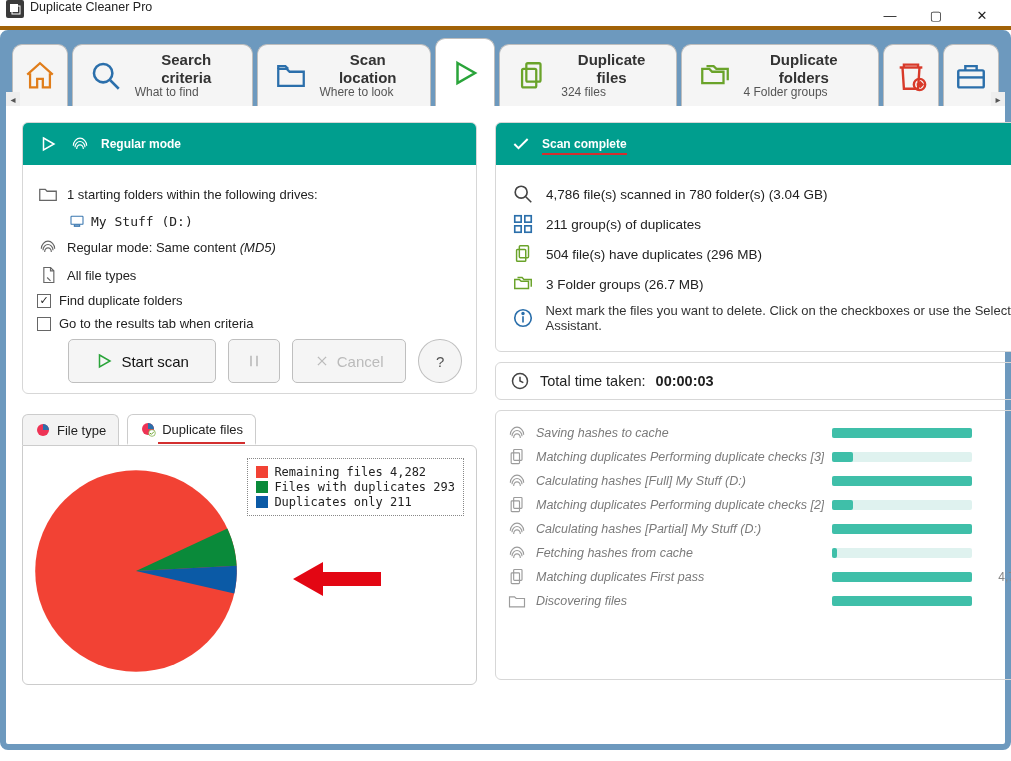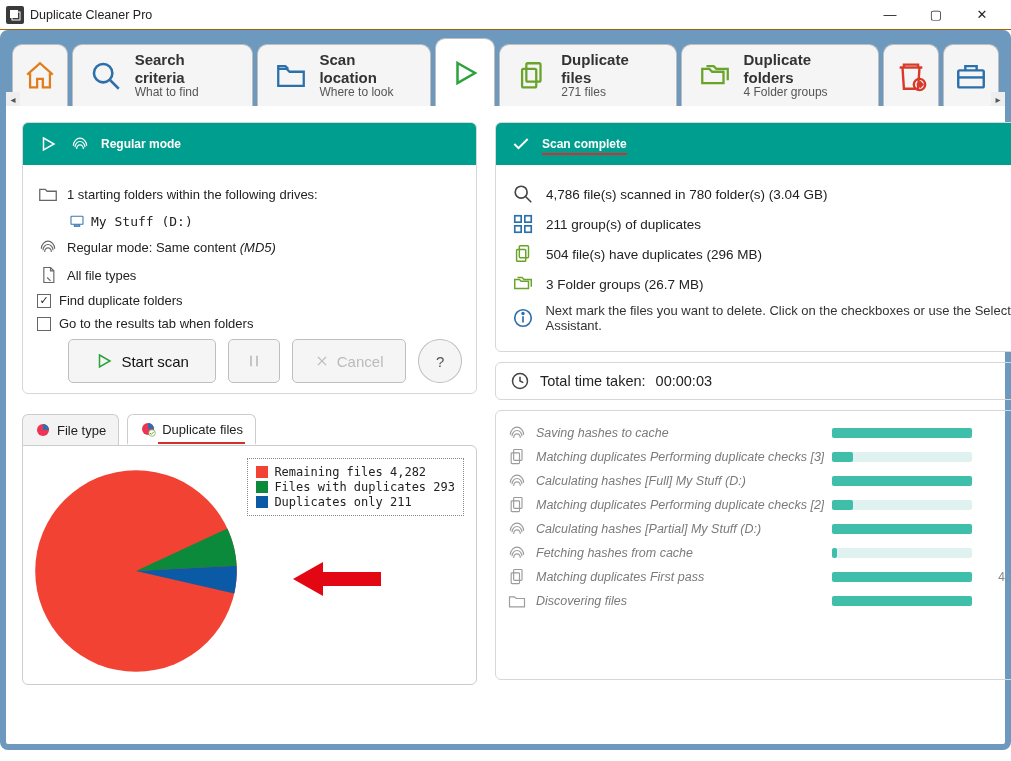--- a/index.html
+++ b/index.html
@@ -8,22 +8,22 @@
     font-size: 13px;
     color: #222;
     background: #fff;
     width: 1011px;
     height: 761px;
     overflow: hidden;
   }
   
   .titlebar {
     height: 30px;
-    display: flex; align-items: center;
-    border-bottom: 1px solid #a16207;
+    display: flex; 
+    border-bottom: 4px solid #a16207;
     padding: 0 6px;
     background: #fff;
   }
   .titlebar .appicon {
     width: 18px; height: 18px; margin-right: 6px;
     background: #3a3a3a; border-radius:2px;
     display:flex;align-items:center;justify-content:center;
     color:#fff;font-size:11px;
   }
   .titlebar .title { flex:1; font-size:12.5px; }
@@ -58,21 +58,21 @@
     border-bottom:none;
     border-radius: 10px 10px 0 0;
     height: 62px;
     padding: 6px 14px;
     display:flex; align-items:center; gap:10px;
     color:#333;
   }
   .maintab.active { background:#fff; height:68px; }
   .maintab .tabicon { width:38px;height:38px;display:flex;align-items:center;justify-content:center; }
   .maintab .tablabels { display:flex;flex-direction:column;line-height:1.15; }
-  .maintab .tablabels .t1 { font-weight:600; font-size:15px; }
+  .maintab .tablabels .t1 { font-weight:600; font-size:15px;text-align:center; }
   .maintab .tablabels .t2 { font-size:12px; color:#555; }
   .strip-arrow {
     position:absolute; bottom:0; font-size:10px; color:#555; background:#eee;
     width:14px;height:14px;display:flex;align-items:center;justify-content:center;
   }
   .strip-arrow.left { left:0; }
   .strip-arrow.right { right:0; }
 
   
   .body {
@@ -160,21 +160,21 @@
     content:""; position:absolute; left:0; right:0; bottom:-4px;
     height:2px; background:#d32f2f;
   }
   .statline { display:flex;align-items:center;gap:10px;margin:8px 0;font-size:13.5px;}
   .staticon{width:26px;display:flex;justify-content:center;color:#555;}
   .infotext{font-size:13px;color:#333;}
   .timebar {
     border:1px solid #d7d7d7;border-radius:6px;
     display:flex;align-items:center;gap:10px;padding:8px 14px;font-size:14.5px;
   }
-  .timevalue{font-weight:400;}
+  .timevalue{font-weight:700;}
 
   .progresslist {
     border:1px solid #d7d7d7;border-radius:6px;
     padding:8px 4px 8px 10px;
     height:270px;
     position:relative;
     overflow:hidden;
   }
 
   .prow { display:flex;align-items:center;gap:8px;margin:4px 0;font-size:12.5px;color:#7a7a7a;padding-right:18px;}
@@ -254,21 +254,21 @@
 
     <div class="maintab">
       <div class="tabicon">
         <svg width="34" height="34" viewBox="0 0 24 24" fill="none" stroke="#6aa32a" stroke-width="1.6">
             <rect x="8" y="3" width="10" height="13" rx="1"></rect>
             <rect x="5" y="7" width="10" height="13" rx="1"></rect>
           </svg>
       </div>
       <div class="tablabels">
         <span class="t1">Duplicate files</span>
-        <span class="t2">271 files</span>
+        <span class="t2">324 files</span>
       </div>
     </div>
 
     <div class="maintab">
       <div class="tabicon">
         <svg width="34" height="34" viewBox="0 0 24 24" fill="none" stroke="#6aa32a" stroke-width="1.6">
             <path d="M3 7h5l2 2h8v8H3z"></path>
             <path d="M6 5h5l2 2h8v8"></path>
           </svg>
       </div>
@@ -359,21 +359,21 @@
                 </svg>
             </span>
             <span>All file types</span>
           </div>
           <div class="line">
             <span class="checkbox">✓</span>
             <span>Find duplicate folders</span>
           </div>
           <div class="line">
             <span class="checkbox"></span>
-            <span>Go to the results tab when folders</span>
+            <span>Go to the results tab when criteria</span>
           </div>
           <div class="btnrow">
             <div class="btn start">
               <svg width="18" height="18" viewBox="0 0 24 24" fill="none" stroke="#2aa43a" stroke-width="2">
                   <polygon points="6,4 20,12 6,20"></polygon>
                 </svg>
               <span>Start scan</span>
             </div>
             <div class="btn pause">
               <svg width="18" height="18" viewBox="0 0 24 24" fill="none" stroke="#bbb" stroke-width="2.2">

